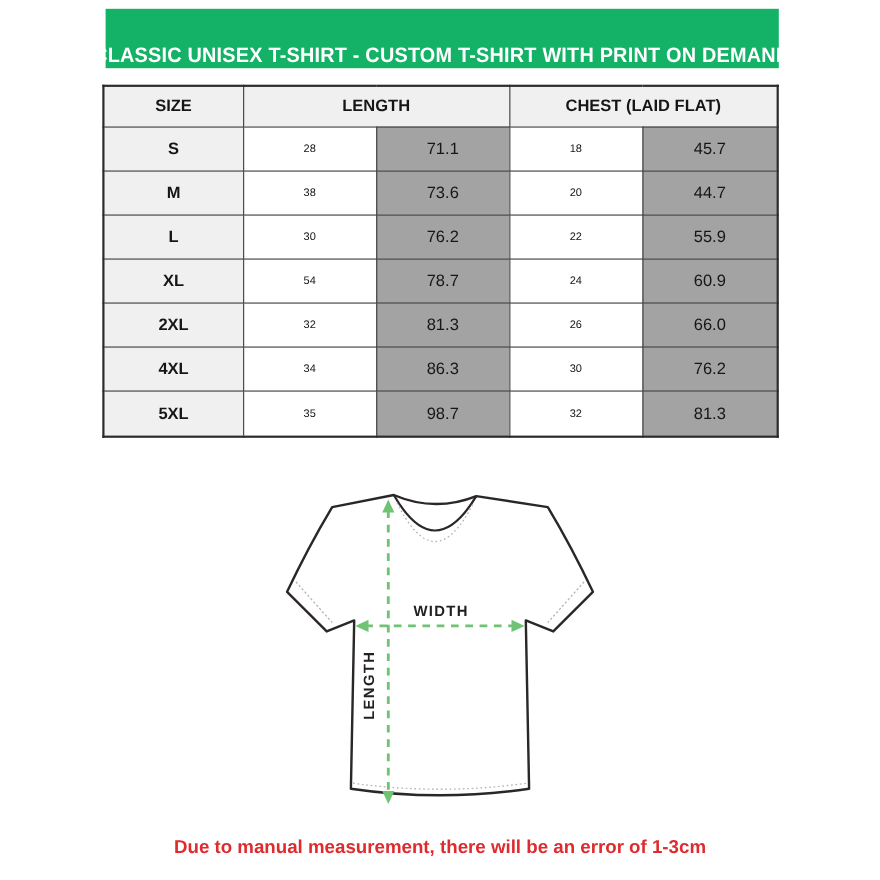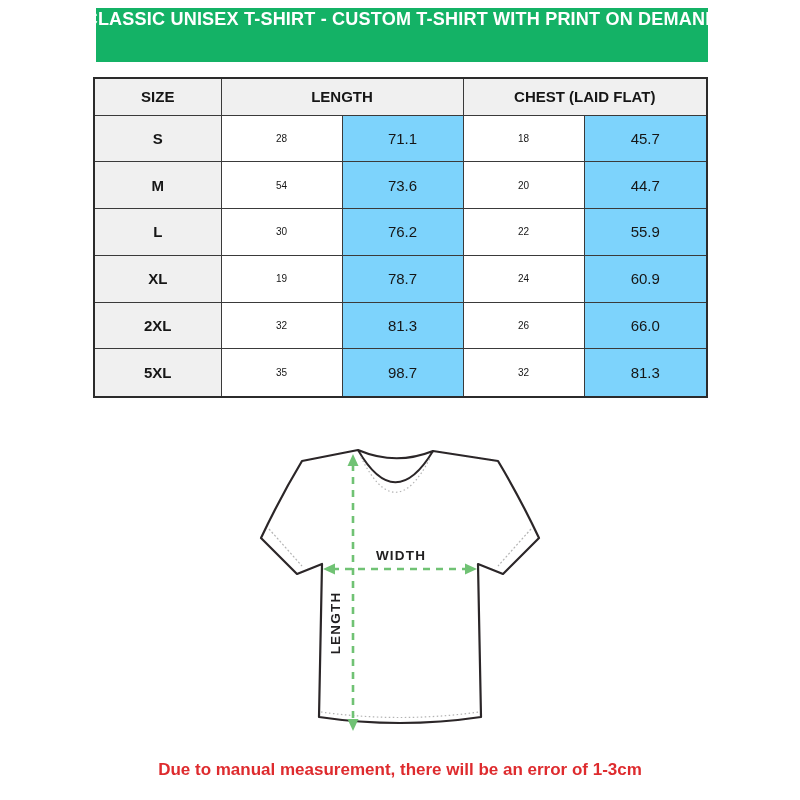--- a/index.html
+++ b/index.html
@@ -3,40 +3,40 @@
 <meta charset="utf-8">
 <style>
   html,body{margin:0;padding:0;}
   body{
     width:800px;height:800px;background:#ffffff;position:relative;overflow:hidden;
     font-family:"Liberation Sans", sans-serif;
   }
   
   .banner{
     position:absolute;left:96px;top:8px;width:612px;height:54px;
-    background:#14B266;display:flex;align-items:flex-start;justify-content:center;
+    background:#14B266;display:flex;align-items:flex-end;justify-content:center;
   }
   .banner-title{
     color:#ffffff;font-weight:bold;font-size:19px;letter-spacing:.2px;
     white-space:nowrap;transform:scaleX(.95);
   }
   
   .chart-wrap{position:absolute;left:93px;top:77px;width:613px;height:321px;}
   table.size-table{
     width:100%;height:100%;border-collapse:collapse;table-layout:fixed;
     border:2px solid #2B2B2B;
   }
   table.size-table th, table.size-table td{
     border:1px solid #3A3A3A;text-align:center;vertical-align:middle;
     color:#161616;padding:0;
   }
   table.size-table th{background:#F0F0F0;font-size:15px;font-weight:bold;}
   td.c-size{background:#F0F0F0;font-size:15px;font-weight:bold;}
   td.c-in{background:#ffffff;font-size:10px;font-weight:500;}
-  td.c-cm{background:#7dd3fc;font-size:15px;font-weight:500;}
+  td.c-cm{background:#a3a3a3;font-size:15px;font-weight:500;}
   col.w-size{width:127px;}
   col.w-col{width:121px;}
   col.w-last{width:123px;}
   tr.hdr{height:37px;}
   
   .diagram{position:absolute;left:240px;top:425px;width:320px;height:330px;}
   .dim-label{font-family:"Liberation Sans", sans-serif;font-weight:bold;font-size:13.5px;
     letter-spacing:1.2px;fill:#222021;}
   
   .footer-note{
@@ -68,45 +68,52 @@
     </tr>
     <tr>
       <td class="c-size">S</td>
       <td class="c-in">28</td>
       <td class="c-cm">71.1</td>
       <td class="c-in">18</td>
       <td class="c-cm">45.7</td>
     </tr>
     <tr>
       <td class="c-size">M</td>
-      <td class="c-in">54</td>
+      <td class="c-in">38</td>
       <td class="c-cm">73.6</td>
       <td class="c-in">20</td>
       <td class="c-cm">44.7</td>
     </tr>
     <tr>
       <td class="c-size">L</td>
       <td class="c-in">30</td>
       <td class="c-cm">76.2</td>
       <td class="c-in">22</td>
       <td class="c-cm">55.9</td>
     </tr>
     <tr>
       <td class="c-size">XL</td>
-      <td class="c-in">19</td>
+      <td class="c-in">54</td>
       <td class="c-cm">78.7</td>
       <td class="c-in">24</td>
       <td class="c-cm">60.9</td>
     </tr>
     <tr>
       <td class="c-size">2XL</td>
       <td class="c-in">32</td>
       <td class="c-cm">81.3</td>
       <td class="c-in">26</td>
       <td class="c-cm">66.0</td>
+    </tr>
+    <tr>
+      <td class="c-size">4XL</td>
+      <td class="c-in">34</td>
+      <td class="c-cm">86.3</td>
+      <td class="c-in">30</td>
+      <td class="c-cm">76.2</td>
     </tr>
     <tr>
       <td class="c-size">5XL</td>
       <td class="c-in">35</td>
       <td class="c-cm">98.7</td>
       <td class="c-in">32</td>
       <td class="c-cm">81.3</td>
     </tr>
   </tbody>
     </table>

